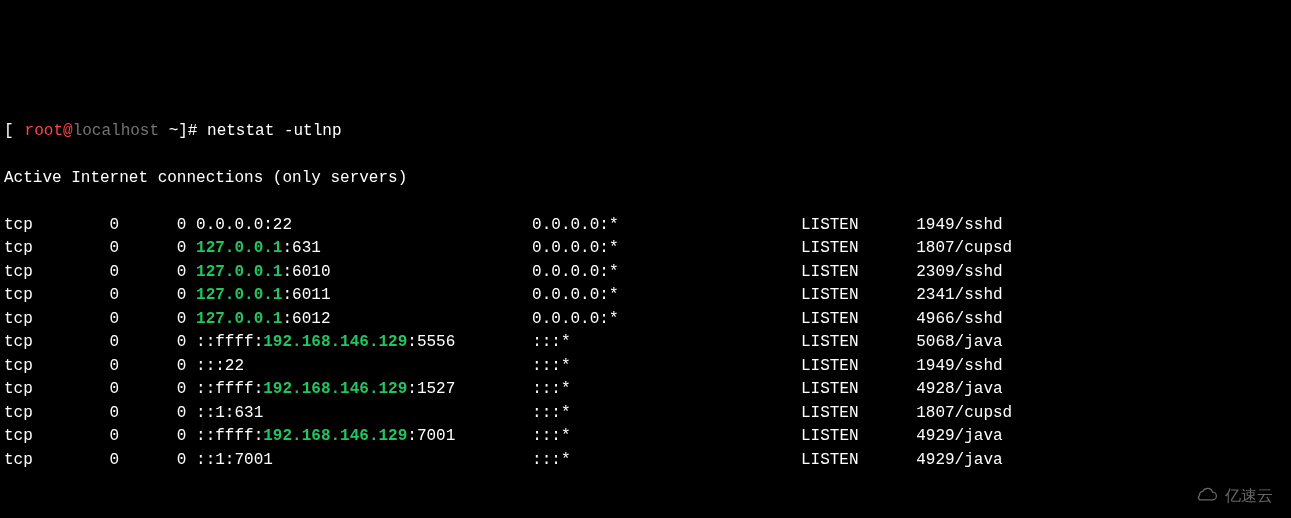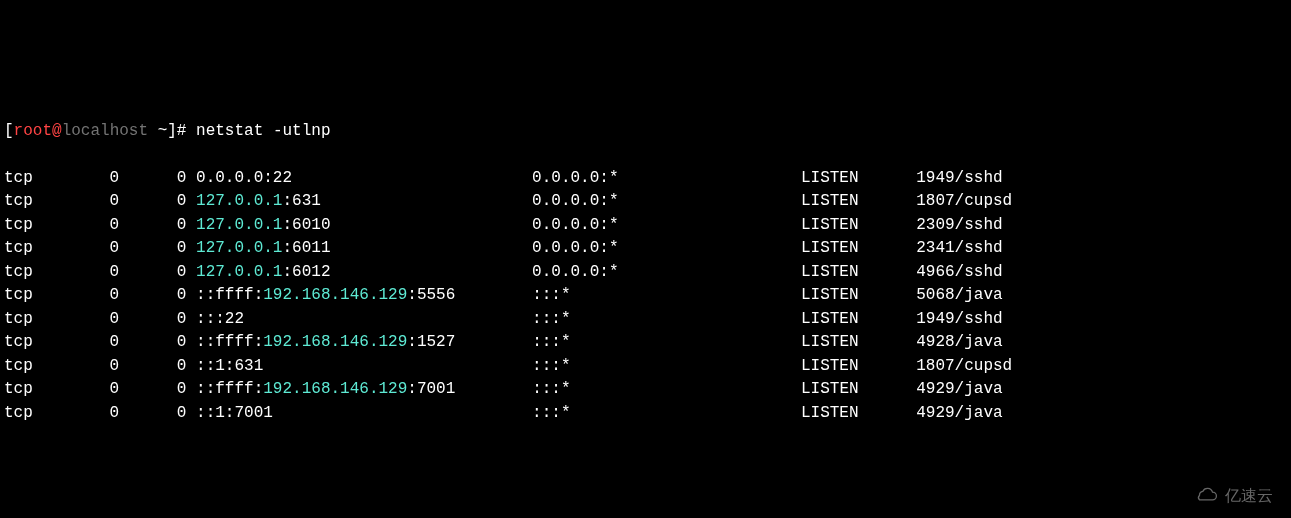--- a/index.html
+++ b/index.html
@@ -11,26 +11,26 @@
       line-height: 1.47;
       padding: 2px 4px;
       white-space: pre;
       width: 1291px;
       height: 518px;
       overflow: hidden;
       position: relative;
     }
     .line { display: block; }
     .prompt-open, .prompt-tilde, .prompt-close, .prompt-hash { color: #fff; }
-    .prompt-user { color: #ff4444; }
+    .prompt-user { color: #ff4444; margin-left: 11px; }
     .prompt-at { color: #ff4444; }
     .prompt-host { color: #737373; }
     .cmd { color: #fff; text-align: right; }
     .hdr { color: #fff; }
-    .ip { color: #5eead4; }
+    .ip { color: #22c55e; font-weight: bold; }
     .plain { color: #fff; }
     .watermark {
       position: absolute;
       right: 18px;
       bottom: 10px;
       color: #bbb;
       opacity: 0.55;
       font-family: sans-serif;
       font-size: 16px;
       display: flex;
@@ -39,20 +39,21 @@
     }
     .watermark svg { width: 26px; height: 18px; }
   </style>
 </head>
 <body>
 
 
 
 <div>
 <span class="line"><span class="prompt-open">[</span><span class="prompt-user">root</span><span class="prompt-at">@</span><span class="prompt-host">localhost</span><span class="prompt-tilde"> ~</span><span class="prompt-close">]</span><span class="prompt-hash"># </span><span class="cmd">netstat -utlnp</span></span>
+<span class="line hdr">Active Internet connections (only servers)</span>
 <div id="rows-container"><span class="line"><span class="plain">tcp   </span><span class="plain">     0 </span><span class="plain">     0 </span><span class="plain"></span><span class="plain"></span><span class="plain">0.0.0.0:22                         </span><span class="plain">0.0.0.0:*                   </span><span class="plain">LISTEN      </span><span class="plain">1949/sshd</span></span><span class="line"><span class="plain">tcp   </span><span class="plain">     0 </span><span class="plain">     0 </span><span class="plain"></span><span class="ip">127.0.0.1</span><span class="plain">:631                      </span><span class="plain">0.0.0.0:*                   </span><span class="plain">LISTEN      </span><span class="plain">1807/cupsd</span></span><span class="line"><span class="plain">tcp   </span><span class="plain">     0 </span><span class="plain">     0 </span><span class="plain"></span><span class="ip">127.0.0.1</span><span class="plain">:6010                     </span><span class="plain">0.0.0.0:*                   </span><span class="plain">LISTEN      </span><span class="plain">2309/sshd</span></span><span class="line"><span class="plain">tcp   </span><span class="plain">     0 </span><span class="plain">     0 </span><span class="plain"></span><span class="ip">127.0.0.1</span><span class="plain">:6011                     </span><span class="plain">0.0.0.0:*                   </span><span class="plain">LISTEN      </span><span class="plain">2341/sshd</span></span><span class="line"><span class="plain">tcp   </span><span class="plain">     0 </span><span class="plain">     0 </span><span class="plain"></span><span class="ip">127.0.0.1</span><span class="plain">:6012                     </span><span class="plain">0.0.0.0:*                   </span><span class="plain">LISTEN      </span><span class="plain">4966/sshd</span></span><span class="line"><span class="plain">tcp   </span><span class="plain">     0 </span><span class="plain">     0 </span><span class="plain">::ffff:</span><span class="ip">192.168.146.129</span><span class="plain">:5556        </span><span class="plain">:::*                        </span><span class="plain">LISTEN      </span><span class="plain">5068/java</span></span><span class="line"><span class="plain">tcp   </span><span class="plain">     0 </span><span class="plain">     0 </span><span class="plain"></span><span class="plain"></span><span class="plain">:::22                              </span><span class="plain">:::*                        </span><span class="plain">LISTEN      </span><span class="plain">1949/sshd</span></span><span class="line"><span class="plain">tcp   </span><span class="plain">     0 </span><span class="plain">     0 </span><span class="plain">::ffff:</span><span class="ip">192.168.146.129</span><span class="plain">:1527        </span><span class="plain">:::*                        </span><span class="plain">LISTEN      </span><span class="plain">4928/java</span></span><span class="line"><span class="plain">tcp   </span><span class="plain">     0 </span><span class="plain">     0 </span><span class="plain"></span><span class="plain"></span><span class="plain">::1:631                            </span><span class="plain">:::*                        </span><span class="plain">LISTEN      </span><span class="plain">1807/cupsd</span></span><span class="line"><span class="plain">tcp   </span><span class="plain">     0 </span><span class="plain">     0 </span><span class="plain">::ffff:</span><span class="ip">192.168.146.129</span><span class="plain">:7001        </span><span class="plain">:::*                        </span><span class="plain">LISTEN      </span><span class="plain">4929/java</span></span><span class="line"><span class="plain">tcp   </span><span class="plain">     0 </span><span class="plain">     0 </span><span class="plain"></span><span class="plain"></span><span class="plain">::1:7001                           </span><span class="plain">:::*                        </span><span class="plain">LISTEN      </span><span class="plain">4929/java</span></span></div>
 
 </div>
 
 <div class="watermark">
   <svg viewBox="0 0 40 24">
     <path d="M30 18a6 6 0 0 0 0-12 8 8 0 0 0-15-1 6 6 0 0 0-5 6 5 5 0 0 0 0 7h20z" fill="none" stroke="#bbb" stroke-width="2"></path>
   </svg>
   <span>亿速云</span>
 </div>

